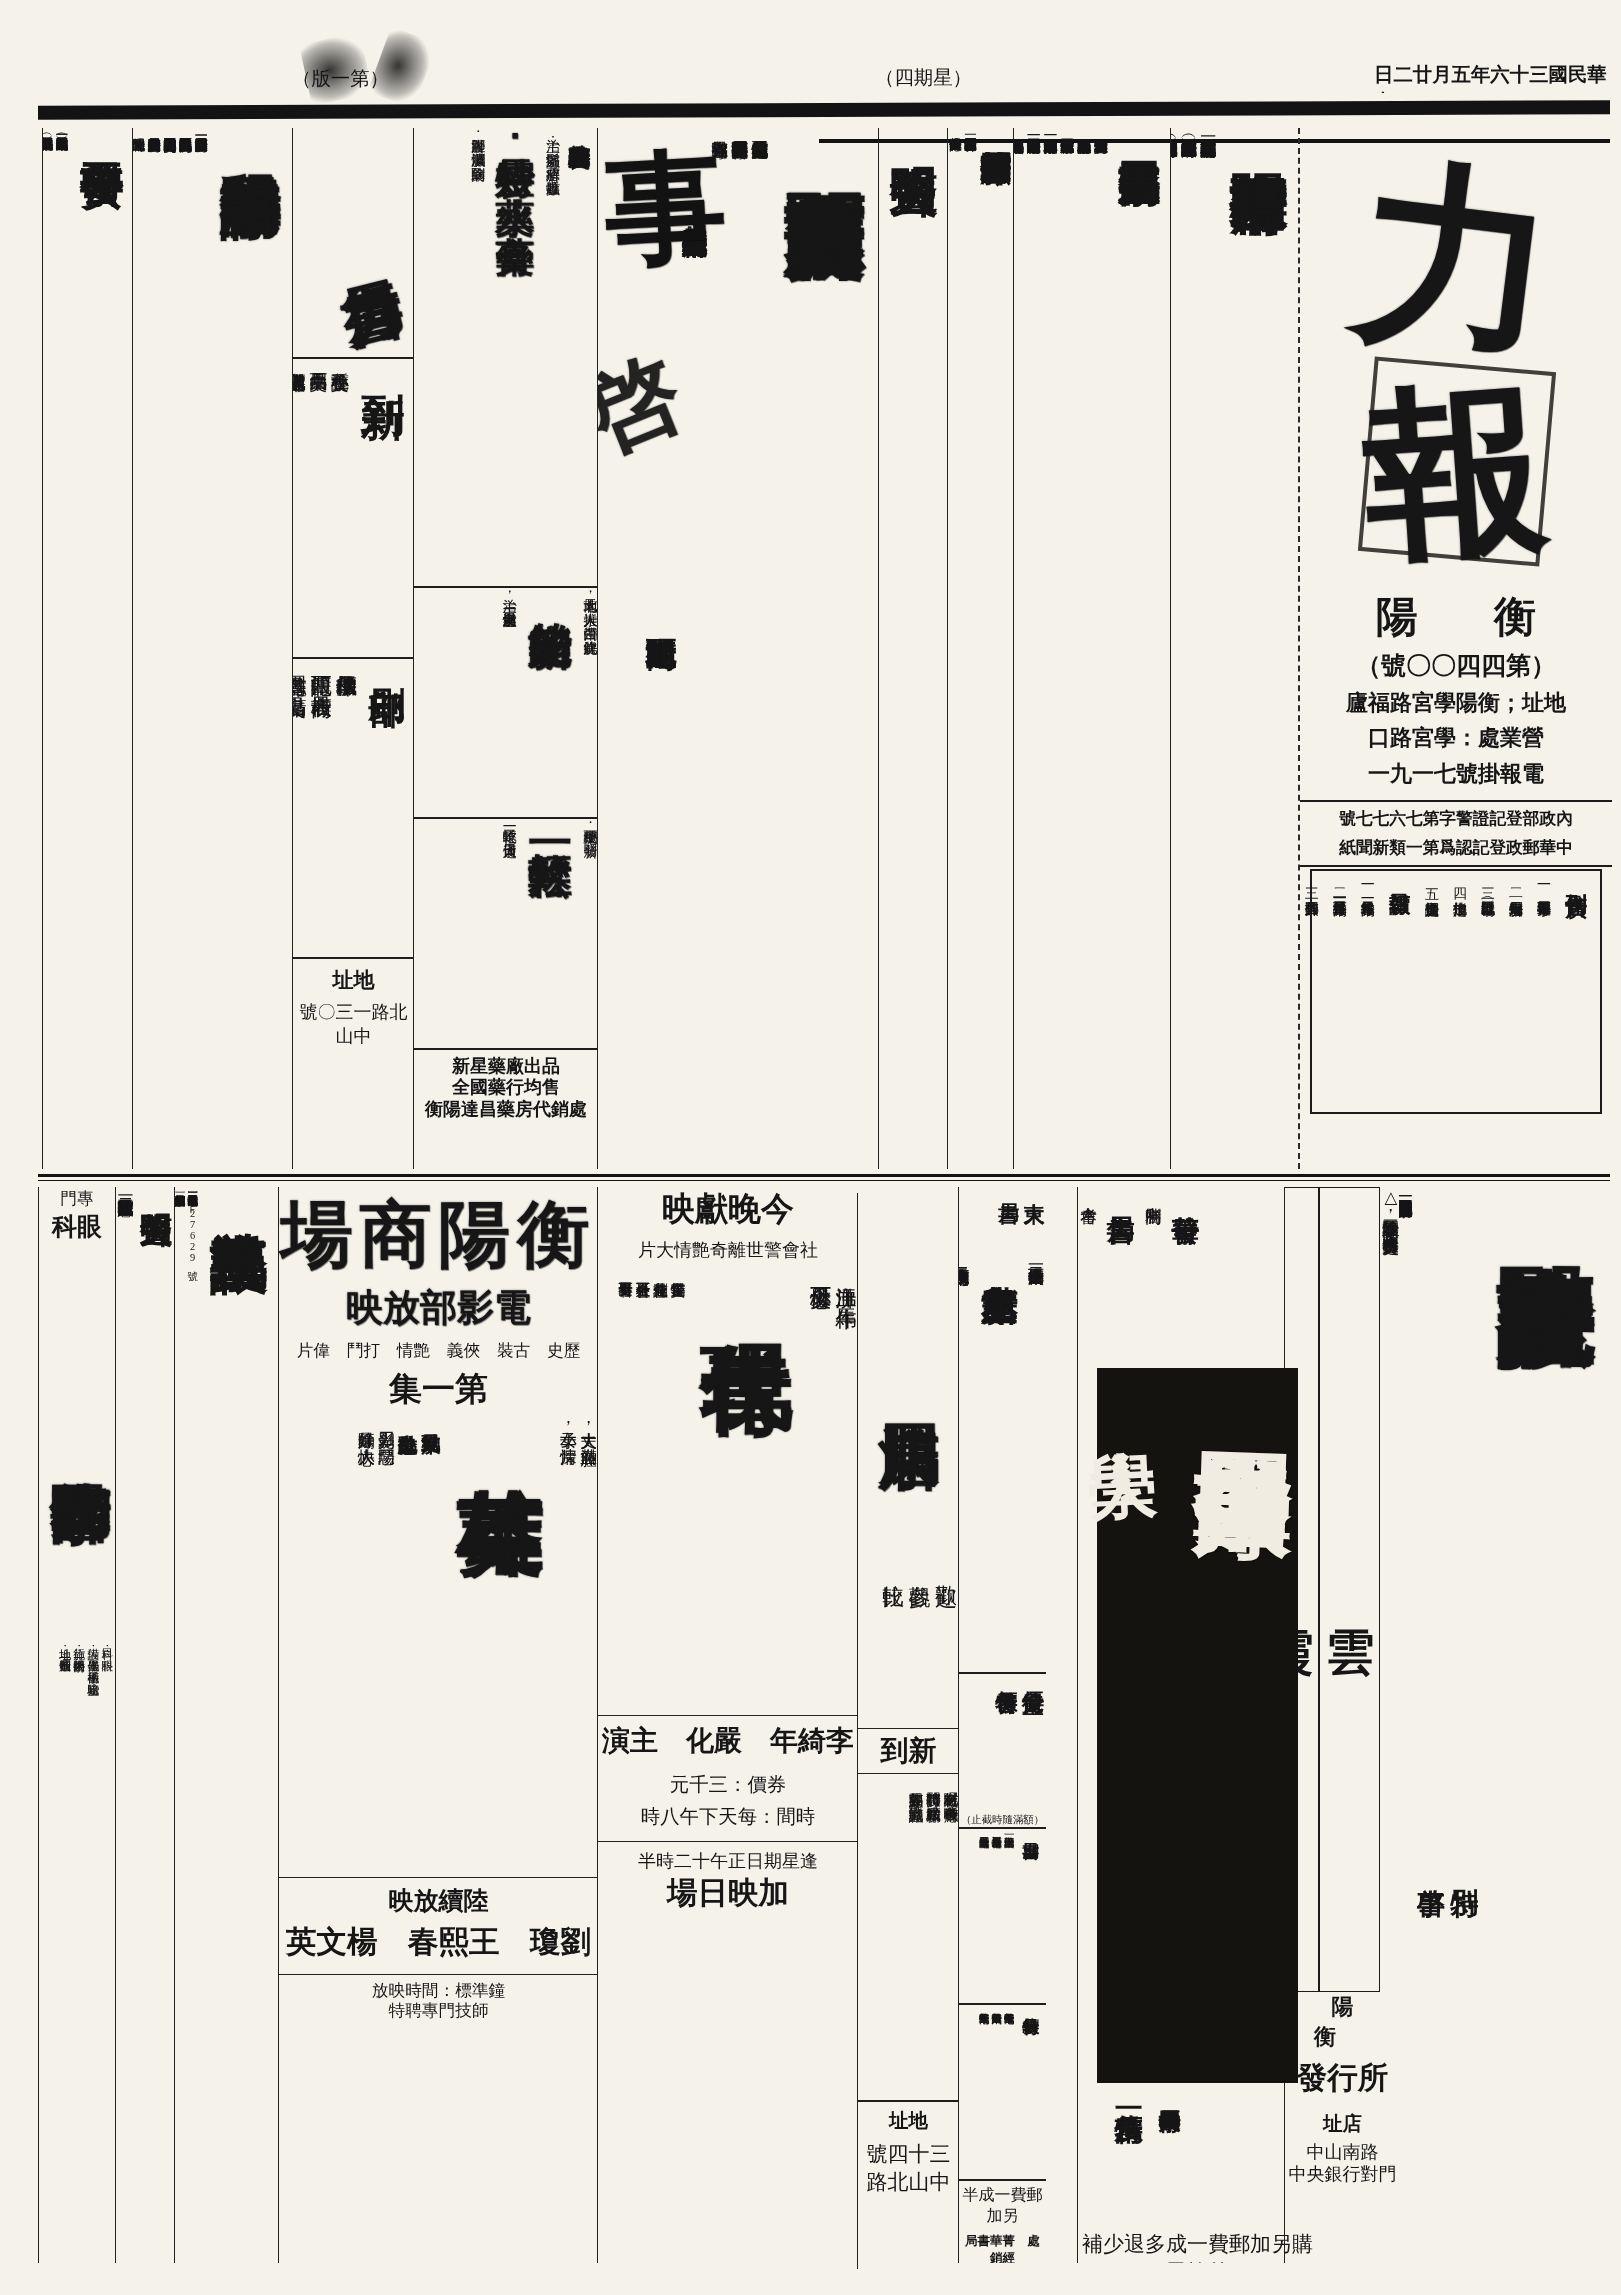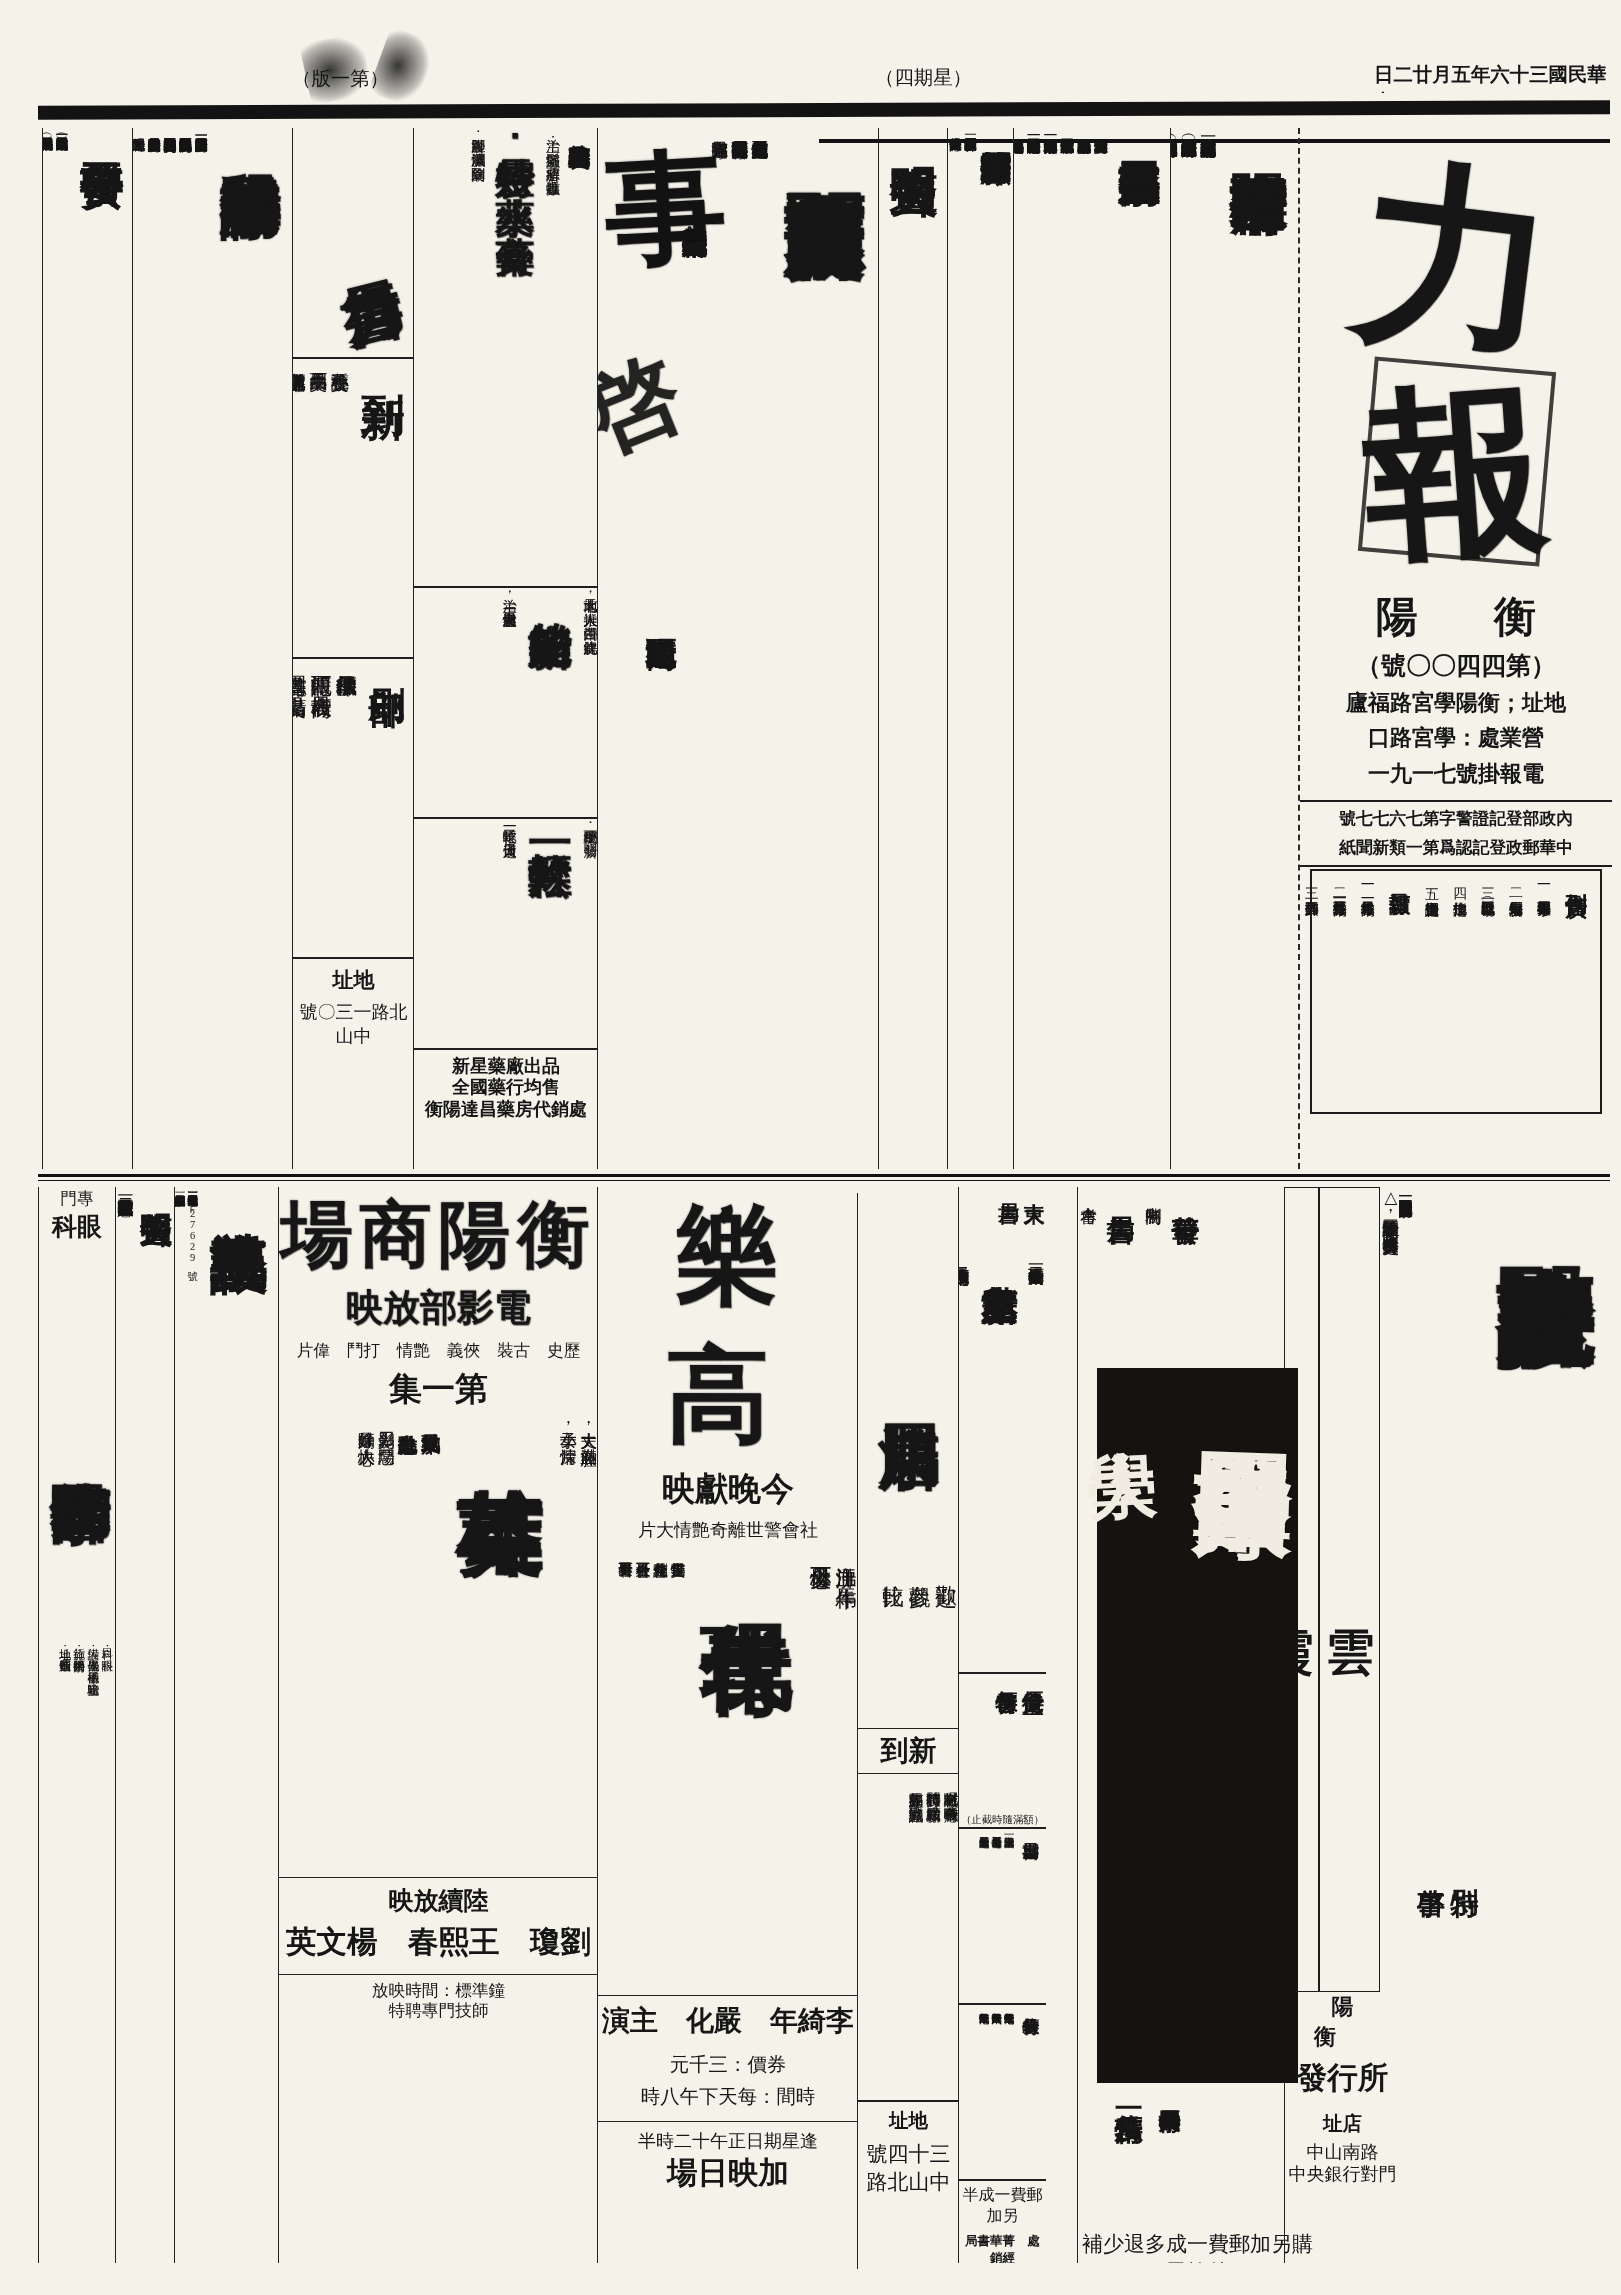--- a/index.html
+++ b/index.html
@@ -365,21 +365,20 @@
           <div class="c21">如蒙各界賜顧　竭誠克己歡迎</div>
         </div>
     </div>
     <div class="hr2" style="padding-top:5.6px">
       <div class="hl ctr c28 b">址地</div>
       <div class="hl ctr c22 mt8">號四十三路北山中</div>
     </div>
   </div>
 
   <div class="sec blk-l" style="left:597px;top:1187px;width:260px;height:1076px">
-    <div class="hl ctr b ink" style="font-size:104px;letter-spacing:21px;text-indent:21px">樂高</div>
     <div class="hl ctr c48 b">映獻晚今</div>
     <div class="hl ctr c26 mt8">片大情艶奇離世警會社</div>
     <div style="height:444px;margin-top:9.7px">
       <div class="v fill">
         <div class="grp c22">
             <div>沸血汗　作牛馬</div>
             <div>可憐天下父母心</div>
           </div>
         <div class="b ink colgap" style="font-size:92px">現代青年</div>
         <div class="grp c21">

